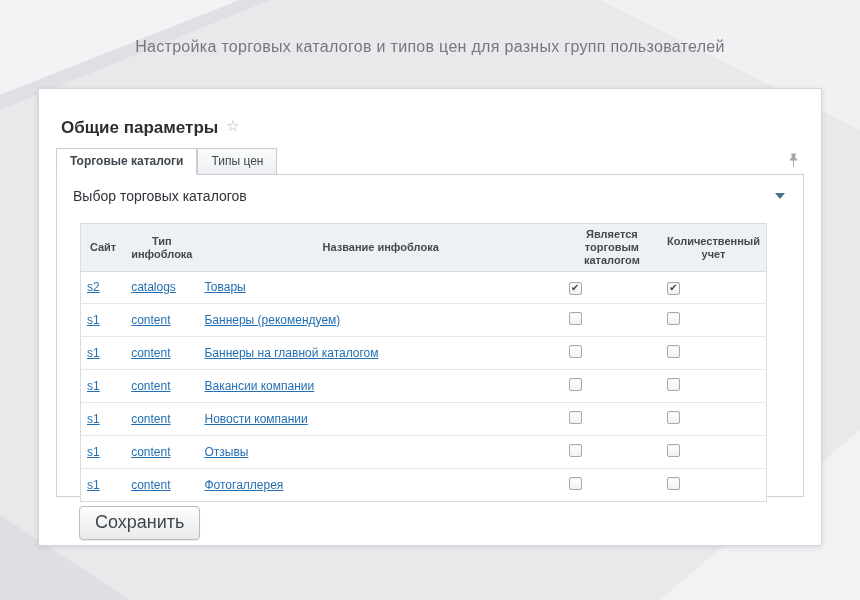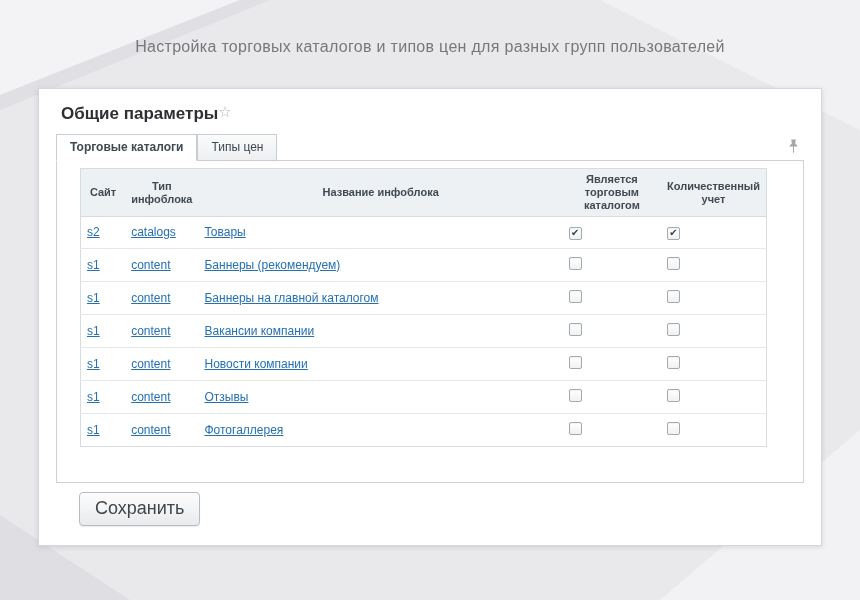--- a/index.html
+++ b/index.html
@@ -24,21 +24,21 @@
     text-align:center; font-size:16px; color:#77777d; letter-spacing:.3px;
   }
 
   .card {
     position:absolute; left:38px; top:88px; width:784px; height:458px;
     background:#ffffff; border:1px solid #d3d7db;
     box-shadow:0 1px 5px rgba(60,60,70,.14);
   }
 
   .card-title-row {
-    padding:15px 22px 10px; display:flex; align-items:flex-start; gap:0;
+    padding:15px 22px 10px; display:flex; align-items:flex-start; gap:8px;margin-top:14px;
   }
   .card-title { font-size:17px; font-weight:bold; color:#2d2f32; }
   .star { font-size:15px; color:#b3b9bf; line-height:1; cursor:pointer; }
 
   .tabs-row {
     display:flex; align-items:flex-end; padding:0 17px; position:relative; z-index:2;
   }
   .tab {
     height:27px; line-height:25px; padding:0 13px; font-size:12px;
     border:1px solid #c7cdd2; 
@@ -124,20 +124,24 @@
     <div class="tab active">Торговые каталоги</div>
     <div class="tab">Типы цен</div>
     <span class="pin">
       <svg width="11" height="15" viewBox="0 0 11 15">
         <path d="M3.2 0.5 h4.6 l-0.6 4.2 c1.4 0.8 2.3 1.9 2.3 2.8 H1.5 c0-0.9 0.9-2 2.3-2.8 z M5 7.5 h1 v5.5 l-0.5 1.5 l-0.5-1.5 z" fill="#a2a8ae"></path>
       </svg>
     </span>
   </div>
 
   <div class="panel">
+    <div class="section-header">
+      <span class="section-title">Выбор торговых каталогов</span>
+      <span class="collapse-arrow"></span>
+    </div>
 
     <div class="table-wrap">
       <table class="catalog">
         <thead>
           <tr>
             <th class="c-site">Сайт</th>
             <th class="c-type">Тип инфоблока</th>
             <th class="c-name">Название инфоблока</th>
             <th class="c-cat">Является торговым каталогом</th>
             <th class="c-qty">Количественный учет</th>

